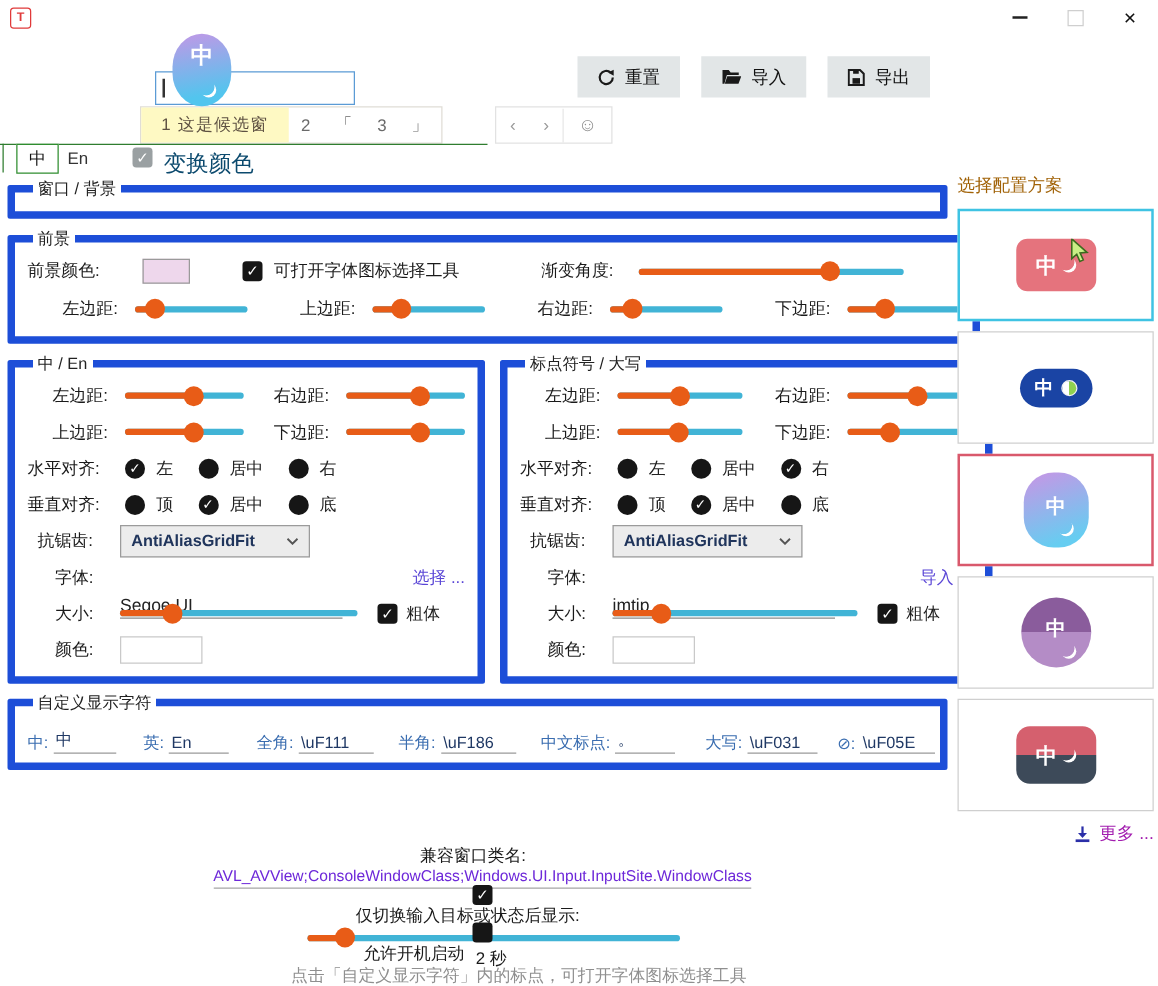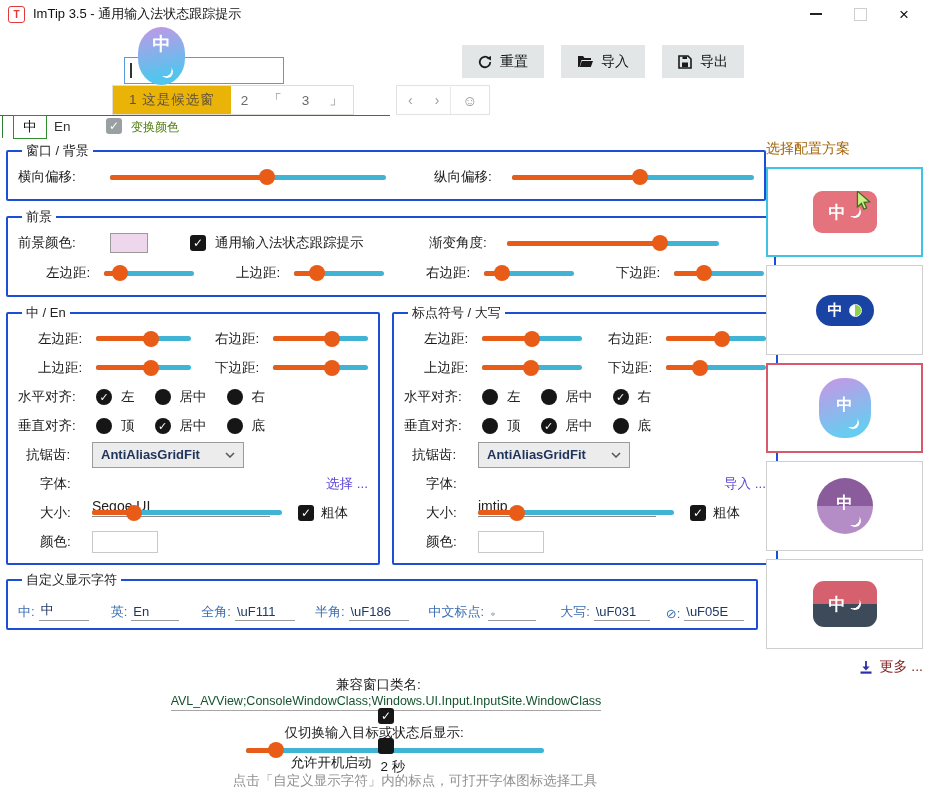--- a/index.html
+++ b/index.html
@@ -26,79 +26,79 @@
   .badge .zh{color:#fff;font-size:18px;font-weight:700;margin-top:5px;}
   .moon{display:inline-block;width:12px;height:12px;border-radius:50%;
     background:radial-gradient(circle at 32% 30%,rgba(0,0,0,0) 55%,#fff 60%);}
   .badge .moon{position:absolute;bottom:7px;right:12px;}
   .ime-input{position:absolute;left:124px;top:57px;width:160px;height:27px;
     border:1px solid #5b9bd5;background:#fff;box-sizing:border-box;}
   .caret{position:absolute;left:5px;top:5px;width:2px;height:15px;background:#333;}
   .cand-strip{position:absolute;left:112px;top:85px;height:28px;display:flex;align-items:stretch;
     border:1px solid #e0ddd6;background:#fff;font-size:13.5px;}
   .cand{display:flex;align-items:center;padding:0 10px;color:#6a6a6a;}
-  .cand.selected{background:#eab308;color:#5e5142;padding:0 16px;letter-spacing:1px;}
+  .cand.selected{background:#fef9c3;color:#5e5142;padding:0 16px;letter-spacing:1px;}
   .cand-nav{position:absolute;left:396px;top:85px;height:28px;display:flex;align-items:center;
     border:1px solid #e2e2e2;background:#fff;}
   .cand-nav .nav{padding:0 11px;color:#9a9a9a;font-size:14px;}
   .cand-nav .vdiv{width:1px;height:27px;background:#e8e8e8;}
   .cand-nav .emoji{padding:0 11px;color:#909090;font-size:15px;}
   
   .toolbar{position:absolute;left:462px;top:45px;display:flex;gap:17px;}
   .btn{height:33px;background:#e2e6e7;display:inline-flex;align-items:center;gap:8px;
     padding:0 16px;font-size:14px;color:#111;cursor:default;}
   
   .tabbar{position:absolute;left:0;top:112px;width:760px;height:30px;}
   .tab-hline{position:absolute;left:0;top:3px;width:390px;height:1px;background:#2f7d2f;}
   .tab-lfrag{position:absolute;left:2px;top:3px;width:1px;height:23px;background:#2f7d2f;}
   .tab.active{position:absolute;left:13px;top:3px;width:34px;height:24px;background:#fff;
     border:1px solid #2f8d2f;display:flex;align-items:center;justify-content:center;
     font-size:13.5px;color:#111;box-sizing:border-box;}
   .tab.plain{position:absolute;left:54px;top:7px;font-size:13.5px;color:#333;}
   .tabbar .cb{position:absolute;left:106px;top:6px;}
-  .tabbar .cb-label{position:absolute;left:131px;top:7px;font-size:12px;color:#4d7c0f;}
+  .tabbar .cb-label{position:absolute;left:131px;top:7px;font-size:18px;color:#0c4a6e;}
   
   .lbl{font-size:13.5px;color:#1a1a1a;flex:none;}
   .slider{position:relative;display:inline-block;height:16px;flex:none;}
   .sl-track{position:absolute;left:0;right:0;top:5.5px;height:5px;background:#41b4d6;border-radius:3px;}
   .sl-fill{position:absolute;left:0;top:5.5px;height:5px;width:var(--v,50%);background:#e85c17;border-radius:3px;}
   .sl-thumb{position:absolute;top:0;left:var(--v,50%);margin-left:-8px;width:16px;height:16px;border-radius:50%;background:#e85c17;}
   .swatch{width:38px;height:20px;border:1px solid #9a9a9a;box-sizing:border-box;flex:none;}
   .cb{width:16px;height:16px;border-radius:3px;background:#161616;position:relative;flex:none;display:inline-block;}
   .cb.checked::after{content:"✓";position:absolute;inset:0;color:#fff;font-size:12px;line-height:16px;text-align:center;font-weight:700;}
   .cb.gray{background:#9aa0a2;}
   .radio{width:16px;height:16px;border-radius:50%;background:#161616;position:relative;flex:none;display:inline-block;}
   .radio.checked::after{content:"✓";position:absolute;inset:0;color:#fff;font-size:11px;line-height:16px;text-align:center;font-weight:700;}
   .select{display:inline-flex;align-items:center;justify-content:space-between;background:#ececec;
     border:1px solid #9b9b9b;height:26px;padding:0 8px;box-sizing:border-box;
     font-size:13px;font-weight:700;color:#20355c;flex:none;}
   .link{font-size:13.5px;color:#5a46d6;flex:none;}
   .uline{border-bottom:1px solid #8a8a8a;margin-top:48px;}
   .colorbox{width:64px;height:20px;border:1px solid #c9c9c9;background:#fff;flex:none;}
   
   .main{position:absolute;left:6px;top:142px;width:752px;}
-  fieldset{border:2px solid #1d4ed8;border-radius:2px;margin:0 0 7px 0;padding:2px 10px 7px 10px;}
+  fieldset{border:6px solid #1d4ed8;border-radius:2px;margin:0 0 7px 0;padding:2px 10px 7px 10px;}
   legend{font-size:13px;color:#222;padding:0 4px;margin-left:4px;}
   .row{display:flex;align-items:center;height:30px;}
   .two-col{display:flex;gap:12px;align-items:flex-start;}
   .two-col fieldset{margin-bottom:6px;}
   .fs-zh{width:358px;box-sizing:border-box;}
   .fs-punct{width:380px;box-sizing:border-box;}
   .col .row{height:29px;}
   .alignlbl{width:78px;}
   .ritem{display:flex;align-items:center;gap:9px;margin-right:20px;}
   .ritem .lbl{color:#222;}
   
   .cc-row{display:flex;align-items:flex-end;height:30px;}
   .cc-label{font-size:13px;color:#3a6db0;flex:none;margin-right:4px;}
   .cc-value{font-size:13px;color:#1f3864;border-bottom:1px solid #9a9a9a;text-align:left;padding:0 2px 1px 2px;flex:none;}
   
   .bottom{position:absolute;left:14px;top:676px;width:744px;}
   .brow{display:flex;align-items:center;height:30px;flex-direction:column;}
-  .compat-val{font-size:12.5px;color:#14532d;border-bottom:1px solid #a5a5a5;flex:1;padding-bottom:2px;}
+  .compat-val{font-size:12.5px;color:#6d28d9;border-bottom:1px solid #a5a5a5;flex:1;padding-bottom:2px;}
   .hint{color:#8f8f8f;font-size:13.5px;}
   .mini-icons{display:flex;align-items:center;gap:16px;margin-left:14px;}
   
   .rpanel{position:absolute;left:766px;top:140px;width:159px;}
   .rp-title{display:flex;align-items:center;margin-bottom:9px;}
   .rp-title span{font-size:14px;color:#a16207;flex:none;}
   .rp-line{flex:1;height:1px;background:#b9b9b9;margin-left:8px;}
   .scheme-card{width:157px;height:90px;background:#fff;border:1px solid #cfcfcf;box-sizing:border-box;
     display:flex;align-items:center;justify-content:center;margin-bottom:8px;position:relative;}
   .scheme-card.sel-cyan{border:2px solid #3fc3e3;}
@@ -110,29 +110,28 @@
   .s3 .sicon{width:52px;height:60px;border-radius:24px;background:linear-gradient(160deg,#c09ae6 8%,#66cdf1 85%);
     flex-direction:column;font-size:16px;}
   .s3 .moon,.s4 .moon{align-self:flex-end;margin-right:12px;margin-top:1px;}
   .s3 .zh{margin-top:8px;}
   .s4 .sicon{width:56px;height:56px;border-radius:50%;background:linear-gradient(180deg,#8a5c9c 50%,#b48cc6 50%);
     flex-direction:column;font-size:16px;}
   .s4 .zh{margin-top:7px;}
   .s5 .sicon{width:64px;height:46px;border-radius:11px;background:linear-gradient(180deg,#d5606e 50%,#3d4a59 50%);gap:3px;font-size:17px;}
   .cursor-svg{position:absolute;top:22px;left:88px;}
   .more{margin-top:9px;display:flex;justify-content:flex-end;align-items:center;gap:7px;
-    color:#7f1d1d;font-size:14px;padding-right:2px;}
+    color:#a21caf;font-size:14px;padding-right:2px;}
   .gap{flex:none;}
 </style>
 </head>
 <body>
 
 <div class="titlebar">
   <span class="app-icon">T</span>
-  <span class="app-title">ImTip 3.5 - 通用输入法状态跟踪提示</span>
   <div class="win-controls">
     <span class="winbtn">
         <span class="min-glyph"></span>
       </span>
     <span class="winbtn">
         <span class="max-glyph"></span>
       </span>
     <span class="winbtn">
         <span class="close-glyph">×</span>
       </span>
@@ -193,45 +192,30 @@
     </div>
   <div class="tab plain"><span>En</span></div>
   <span class="cb gray checked"></span>
   <span class="cb-label">变换颜色</span>
 </div>
 
 <div class="main">
 
   <fieldset>
     <legend>窗口 / 背景</legend>
-    <div class="row">
-      <span class="lbl" style="width:92px">横向偏移:</span>
-      <span class="slider" style="width: 276px; --v: 57%;">
-          <span class="sl-track"></span>
-          <span class="sl-fill"></span>
-          <span class="sl-thumb"></span>
-        </span>
-      <span class="gap" style="width:48px"></span>
-      <span class="lbl" style="width:78px">纵向偏移:</span>
-      <span class="slider" style="width: 242px; --v: 53%;">
-          <span class="sl-track"></span>
-          <span class="sl-fill"></span>
-          <span class="sl-thumb"></span>
-        </span>
-    </div>
   </fieldset>
 
   <fieldset>
     <legend>前景</legend>
     <div class="row">
       <span class="lbl" style="width:92px">前景颜色:</span>
       <span class="swatch" style="background: rgb(238, 215, 236);"></span>
       <span class="gap" style="width:42px"></span>
       <span class="cb checked"></span>
-      <span class="lbl" style="margin-left:9px;width:200px">通用输入法状态跟踪提示</span>
+      <span class="lbl" style="margin-left:9px;width:200px">可打开字体图标选择工具</span>
       <span class="gap" style="width:14px"></span>
       <span class="lbl" style="width:78px">渐变角度:</span>
       <span class="slider" style="width: 212px; --v: 72%;">
           <span class="sl-track"></span>
           <span class="sl-fill"></span>
           <span class="sl-thumb"></span>
         </span>
     </div>
     <div class="row" style="padding-left:28px">
       <span class="lbl" style="width:58px">左边距:</span>

